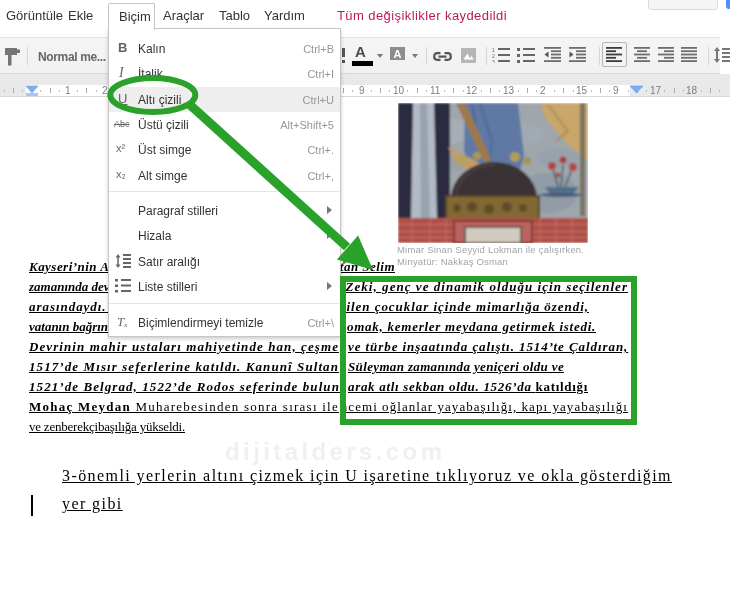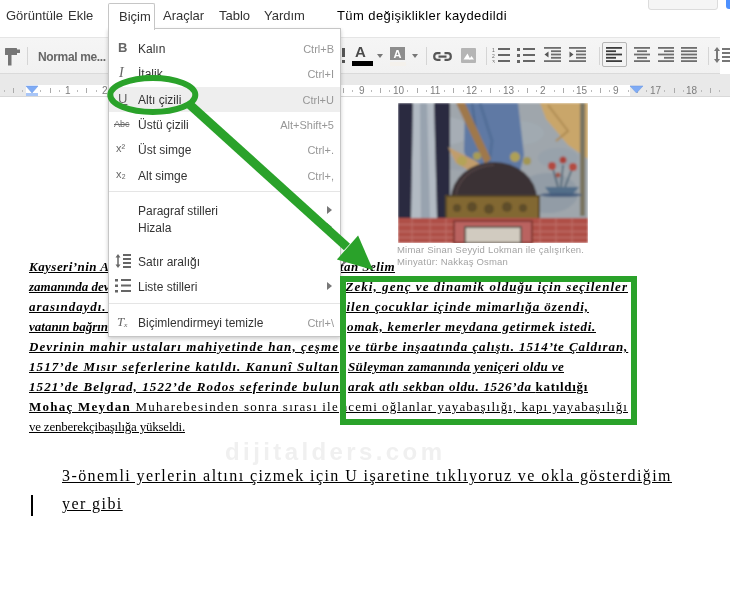--- a/index.html
+++ b/index.html
@@ -2,21 +2,21 @@
 <html><head>
 <meta charset="utf-8">
 <style>
   html,body{margin:0;padding:0;}
   #app{position:relative;width:730px;height:616px;background:#fff;overflow:hidden;
        font-family:"Liberation Sans",sans-serif;}
   .abs{position:absolute;}
   
   #menubar{position:absolute;left:0;top:0;width:730px;height:37px;background:#fff;z-index:10;}
   .mitem{position:absolute;top:8px;font-size:13px;color:#333;}
-  #savedtxt{position:absolute;left:337px;top:8px;font-size:13px;color:#000000;letter-spacing:0.42px;}
+  #savedtxt{position:absolute;left:337px;top:8px;font-size:13px;color:#be185d;letter-spacing:0.42px;}
   #btngray{position:absolute;left:648px;top:-8px;width:68px;height:16px;background:#f5f5f5;
            border:1px solid #dcdcdc;border-radius:3px;}
   #btnblue{position:absolute;left:726px;top:-8px;width:30px;height:17px;background:#4d90fe;
            border-radius:3px;}
   
   #toolbar{position:absolute;left:0;top:37px;width:720px;height:37px;z-index:10;
            background:linear-gradient(#f5f5f5,#f1f1f1);border-top:1px solid #e5e5e5;
            border-bottom:1px solid #dadada;box-sizing:border-box;}
   .tsep{position:absolute;top:9px;width:1px;height:18px;background:#d5d5d5;}
   .ticon{position:absolute;}
@@ -424,21 +424,21 @@
     <div class="drow" style="top:134px;">
         <span class="dicon" style="font-size:11px;left:7px;top:5px;">x₂</span>
         <span class="dlabel">Alt simge</span>
         <span class="dshort">Ctrl+,</span>
       </div>
     <div class="dsep" style="top:162px;"></div>
     <div class="drow" style="top:169px;">
         <span class="dlabel">Paragraf stilleri</span>
         <span class="darrow"></span>
       </div>
-    <div class="drow" style="top:186px;">
+    <div class="drow" style="top:194px;">
         <span class="dlabel">Hizala</span>
         <span class="darrow"></span>
       </div>
     <div class="drow" style="top:220px;padding-left:16px;">
         <svg width="16" height="14" style="position:absolute;left:6px;top:5px;">
       <g fill="#666">
             <rect x="8" y="0" width="8" height="2"></rect>
             <rect x="8" y="4" width="8" height="2"></rect>
             <rect x="8" y="8" width="8" height="2"></rect>
             <rect x="8" y="12" width="8" height="2"></rect>

